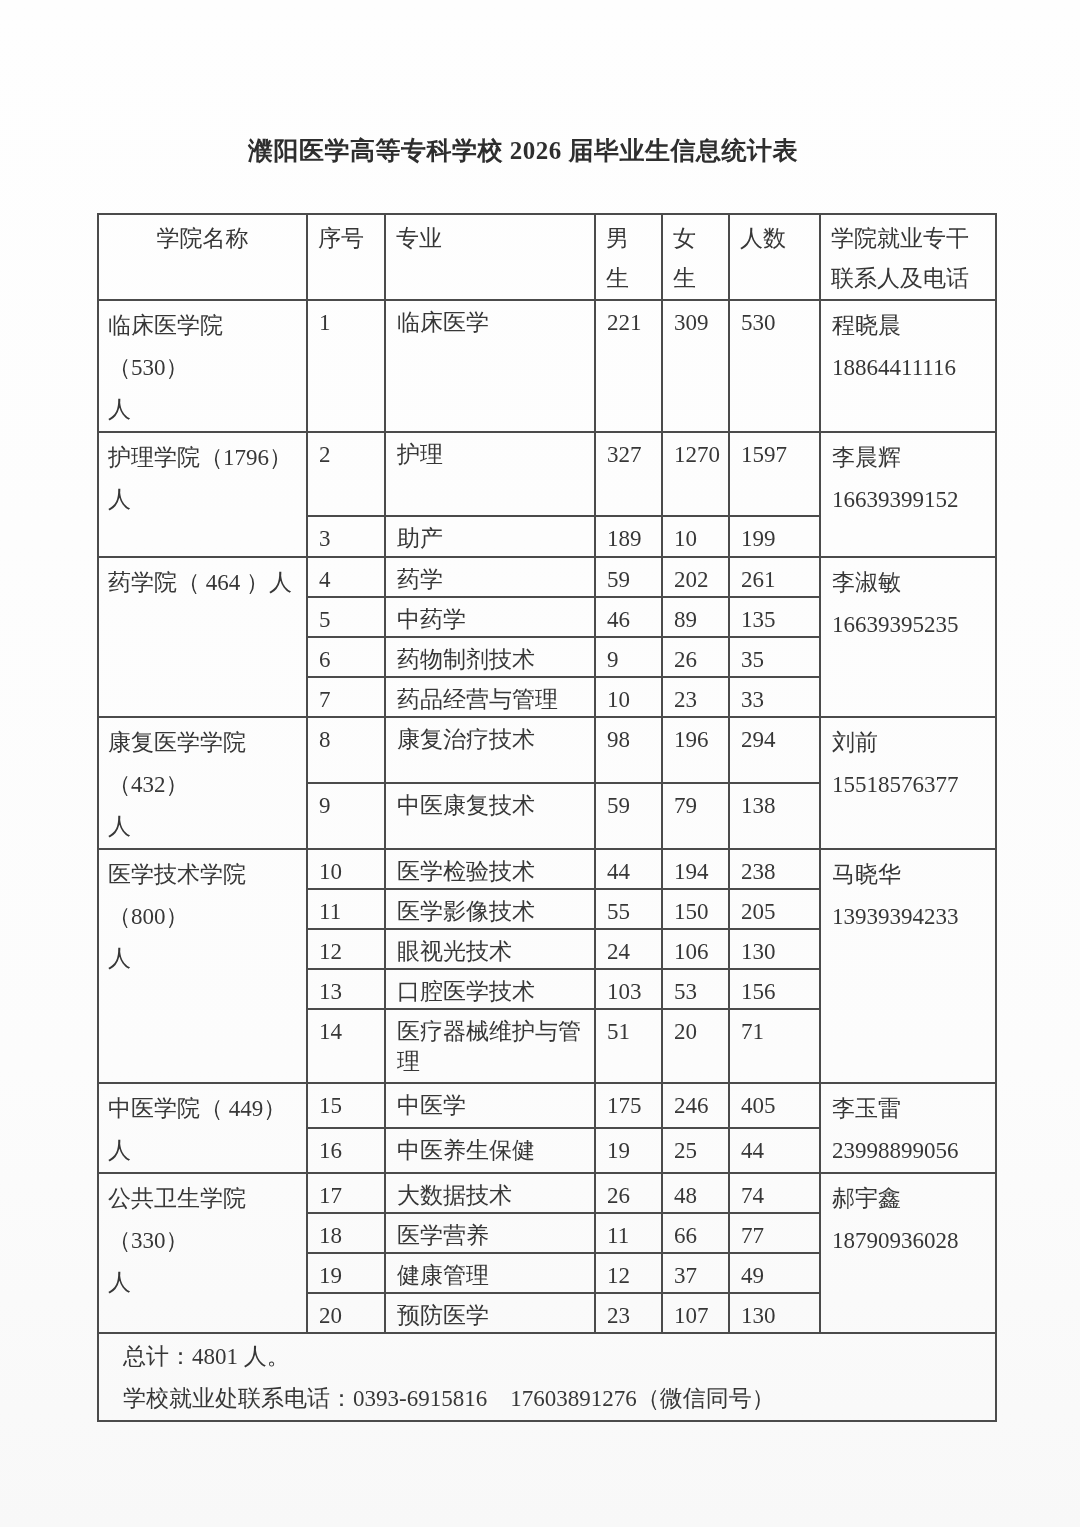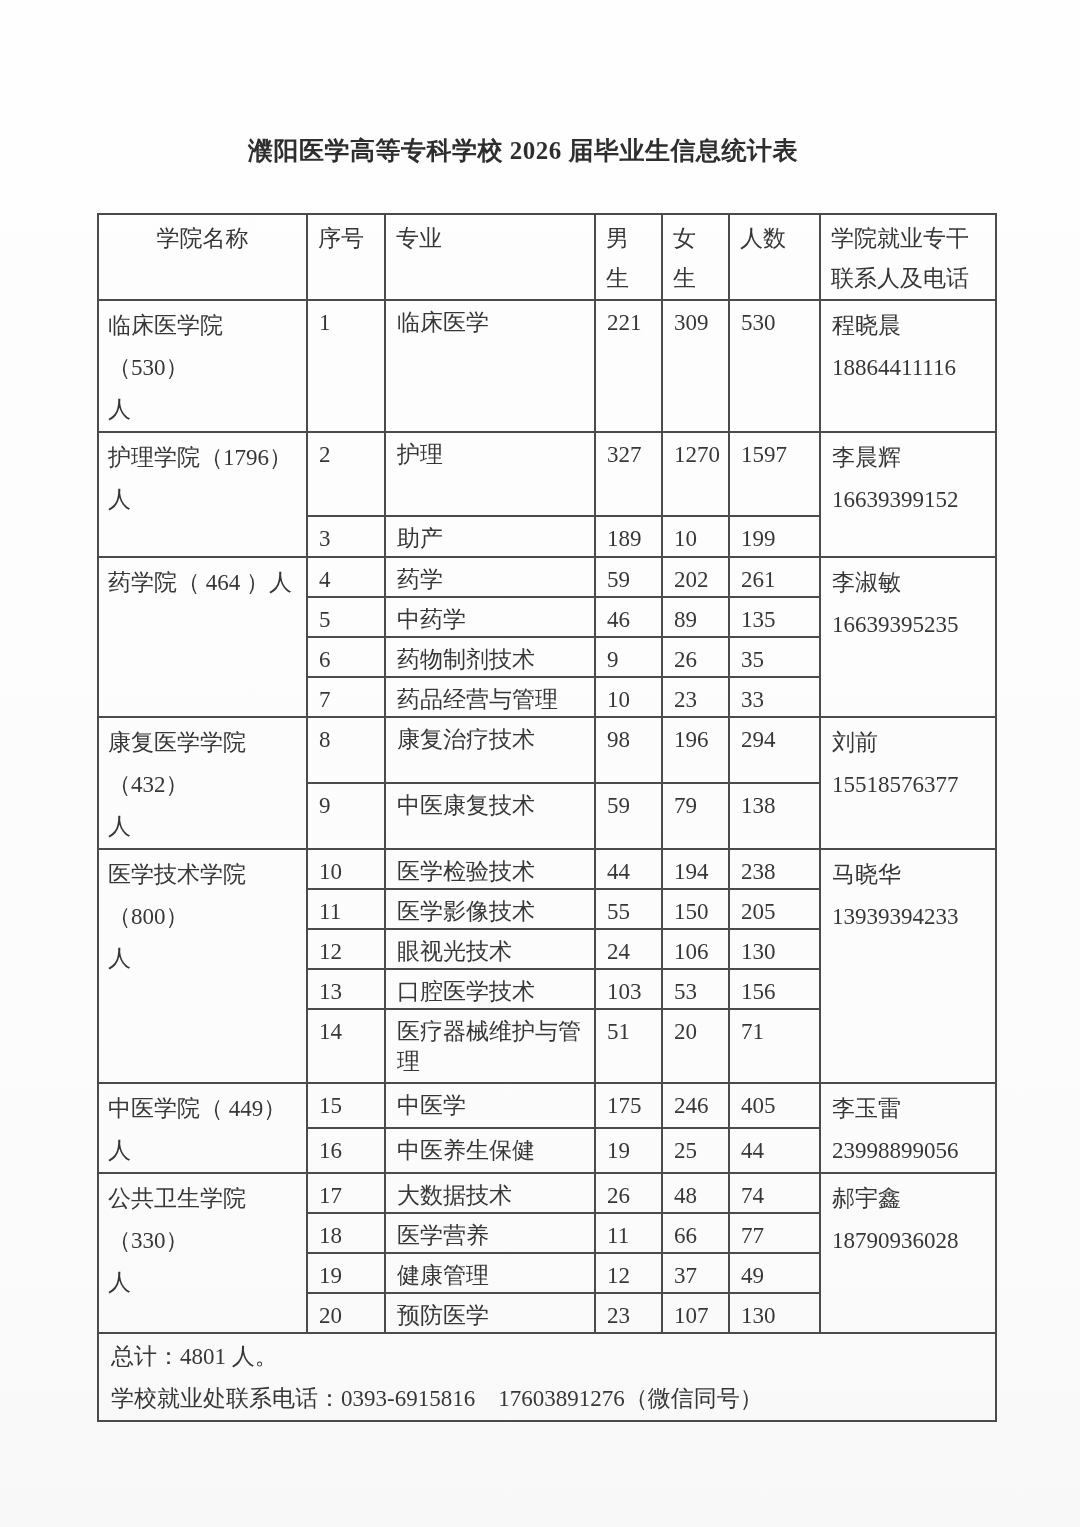--- a/index.html
+++ b/index.html
@@ -61,21 +61,21 @@
     white-space: pre-line;
   }
   td.col-contact {
     vertical-align: top;
     line-height: 42px;
     padding: 4px 8px 0 11px;
   }
   tr.summary-row { height: 81px; }
   td.summary-cell {
     vertical-align: top;
-    padding: 2px 12px 0 12px;
+    padding: 2px 12px 0 24px;
   }
   td.summary-cell div { line-height: 42px; }
 </style>
 </head>
 <body>
 
 <div class="page">
   <h1 class="doc-title">濮阳医学高等专科学校 2026 届毕业生信息统计表</h1>
 
   <table class="stats-table">

